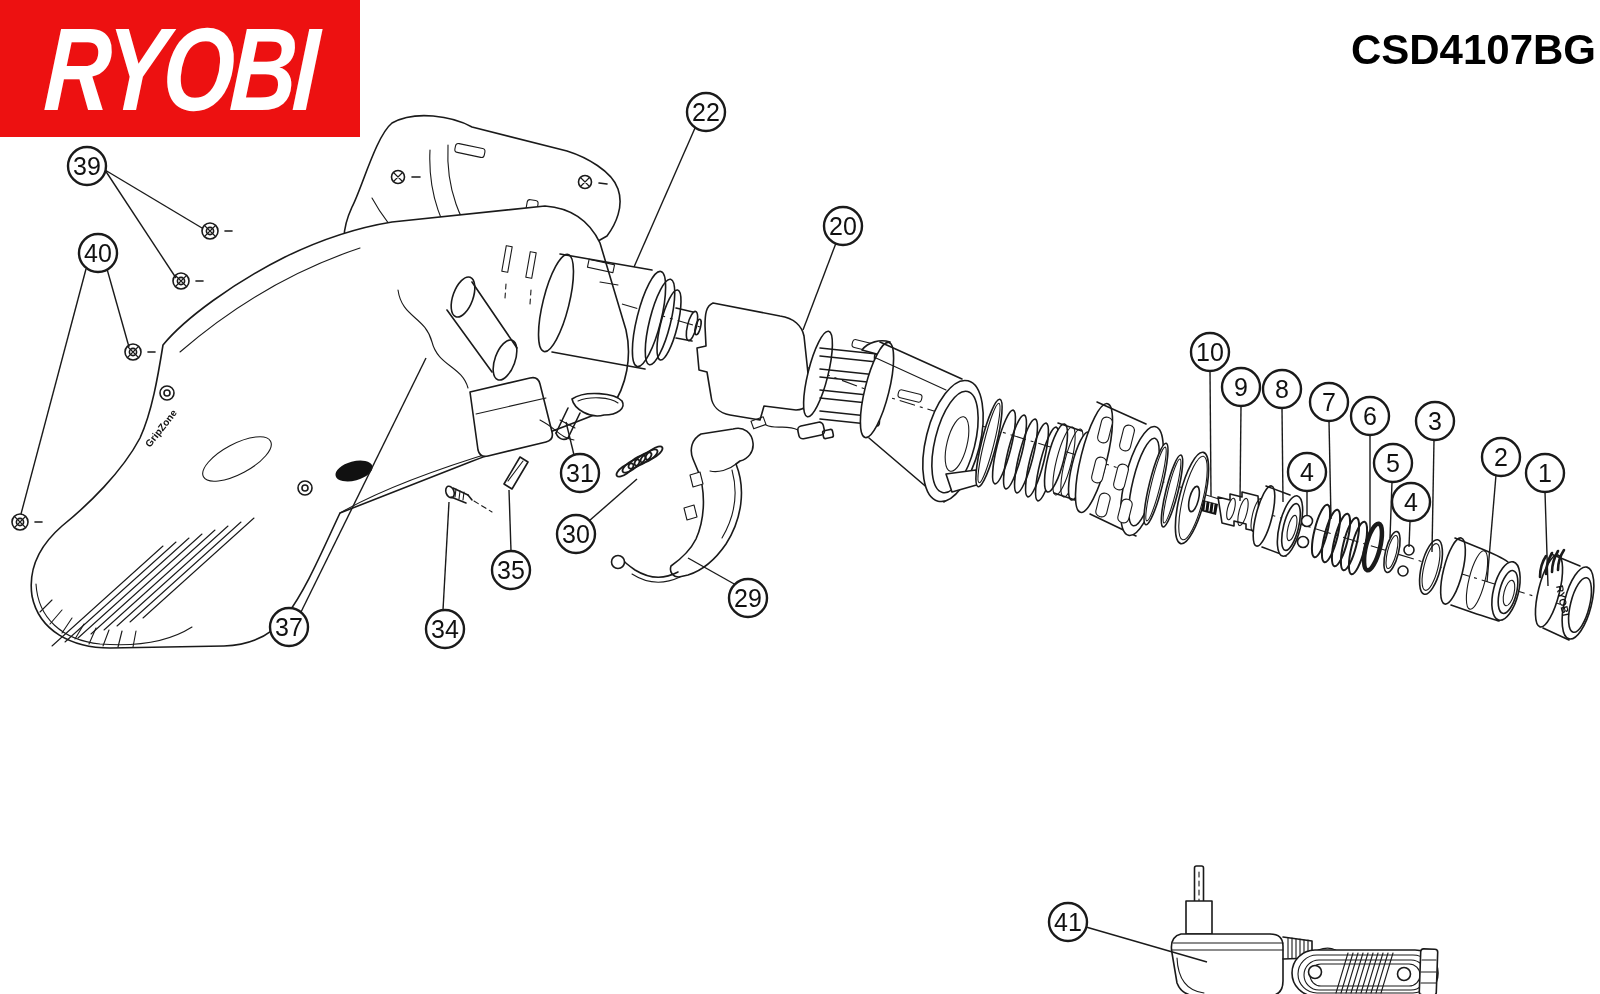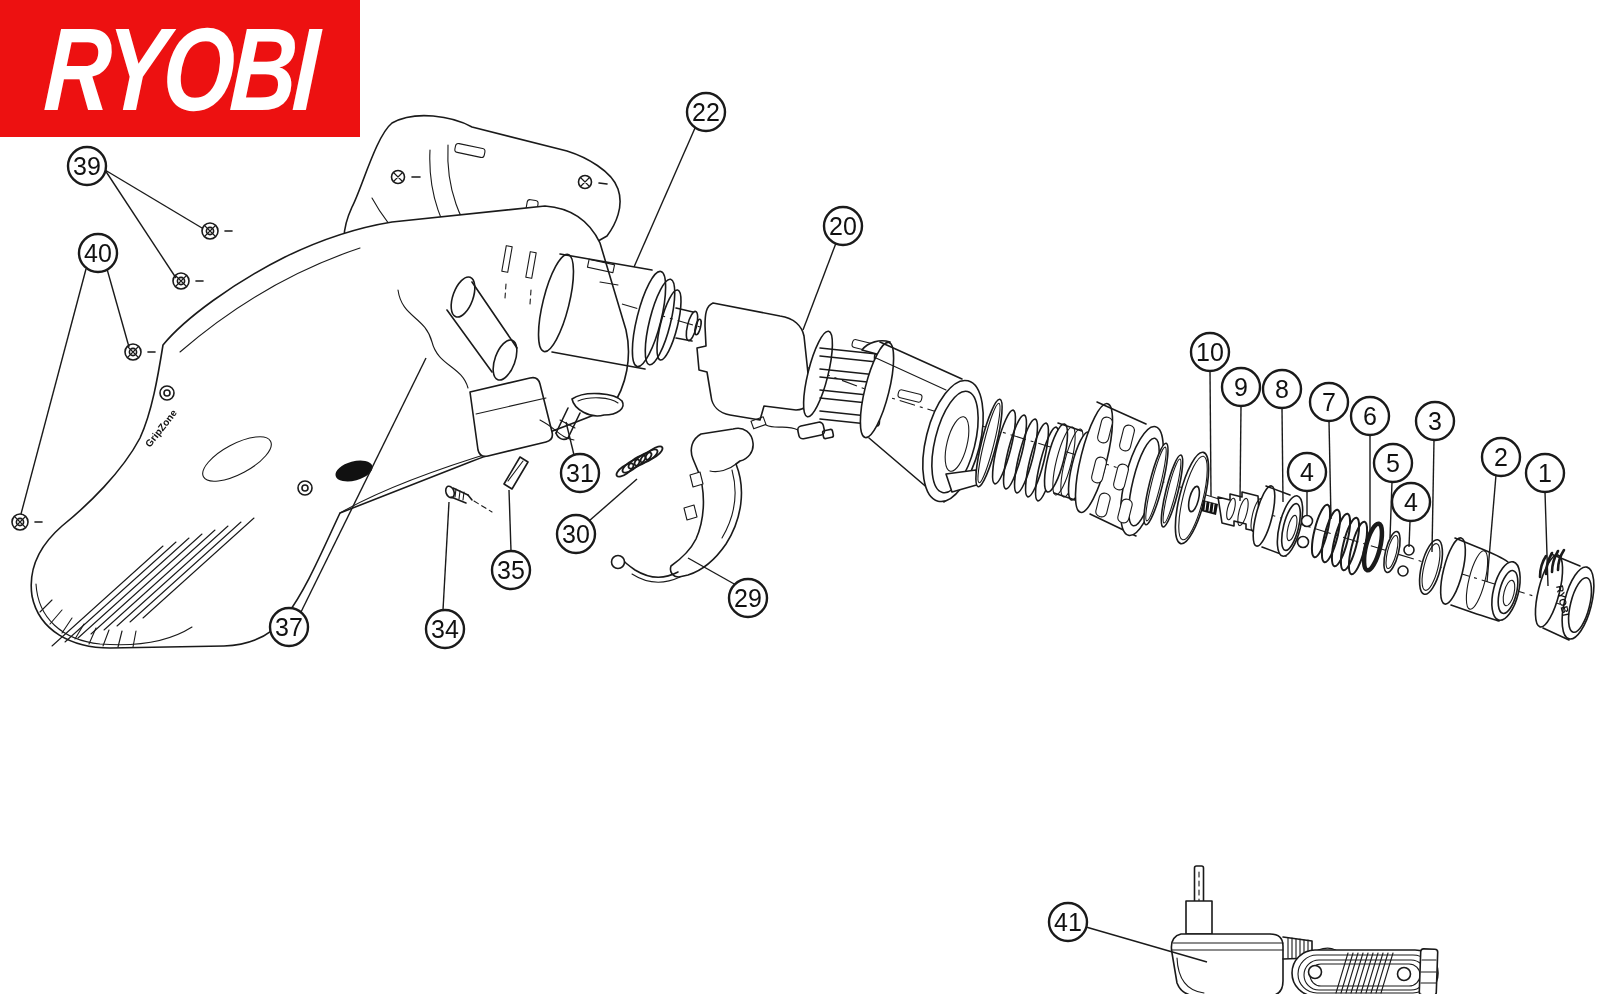--- a/index.html
+++ b/index.html
@@ -29,20 +29,21 @@
 </style>
 </head>
 <body>
 
 <div id="page">
 
   <div id="logo" style="background: rgb(237, 17, 17);">
     <span class="logo-text" style="color: rgb(255, 255, 255);">RYOBI</span>
   </div>
 
+  <div id="model">CSD4107BG</div>
 
   <svg id="diagram-svg" width="1600" height="994" viewBox="0 0 1600 994" xmlns="http://www.w3.org/2000/svg">
 
     <g class="axis">
       <path d="M455,255 L700,327"></path>
       <path d="M706,330 L868,390"></path>
       <path d="M872,392 L1566,606"></path>
     </g>
 
     <g class="art">

